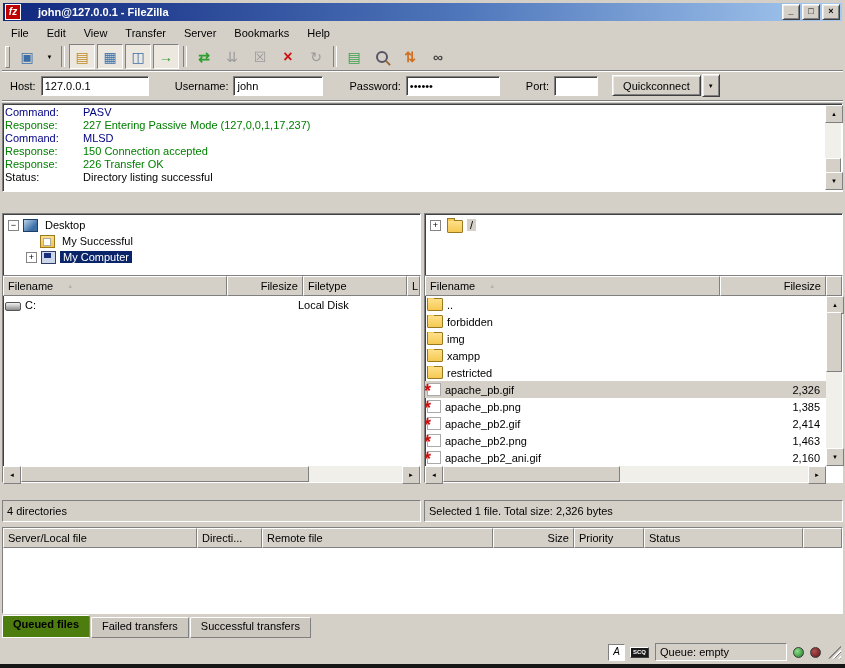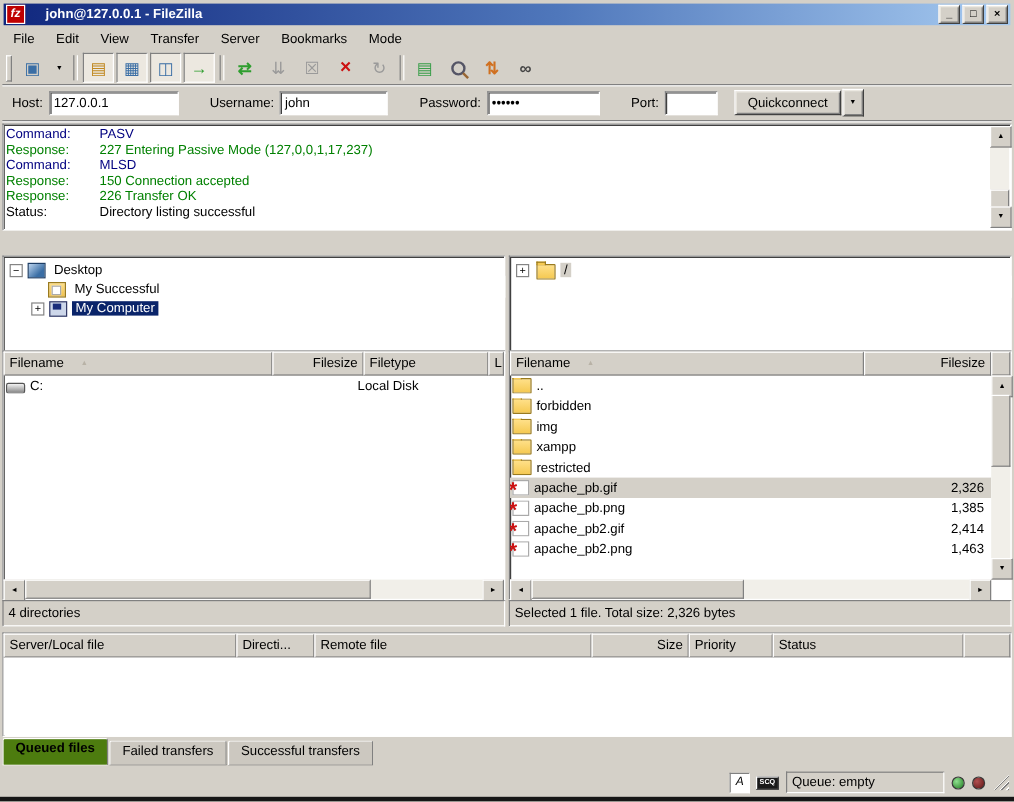--- a/index.html
+++ b/index.html
@@ -88,21 +88,21 @@
   .ti{width:13px;height:11px;margin-right:4px;flex:none;position:relative;}
   .ti.desktop{background:linear-gradient(135deg,#bcd4ee 0%,#3a6ea5 70%);border:1px solid #1d3e66;}
   .ti.docs{background:linear-gradient(#ffe089,#f0c24f);border:1px solid #997a1f;}
   .ti.docs::after{content:"";position:absolute;left:2px;top:2px;width:6px;height:6px;background:#fff;border:1px solid #aaa;}
   .ti.computer{background:#cdd7ea;border:1px solid #333a66;}
   .ti.computer::after{content:"";position:absolute;left:2px;top:1px;width:7px;height:5px;background:#1a2d7a;}
   .tlabel{padding:0 3px;white-space:nowrap;}
   .tlabel.selnavy{background:#0a246a;color:#fff;}
   .tlabel.selgray{background:#d4d0c8;}
 
-  .listpanel{position:absolute;left:0;top:100px;right:0;height:206px;background:#fff;
+  .listpanel{position:absolute;left:0;top:83px;right:0;height:206px;background:#fff;
     border:1px solid;border-color:#808080 #fff #fff #808080;box-shadow:inset 1px 1px 0 #404040;}
   .lheader{position:absolute;left:0;top:0;right:0;height:20px;display:flex;}
   .hcell{border:1px solid;border-color:#fff #808080 #808080 #fff;background:#d4d0c8;
     padding:2px 4px;display:flex;align-items:center;overflow:hidden;white-space:nowrap;flex:none;}
   .hcell.rt{justify-content:flex-end;}
   .sort{font-size:6px;color:#b8b2a6;margin-left:14px;}
   .lbody{position:absolute;left:0;top:20px;right:0;bottom:16px;overflow:hidden;}
   .lrow{height:17px;display:flex;align-items:center;}
   .lrow.sel{background:#d4d0c8;}
   .fname{white-space:nowrap;overflow:hidden;flex:none;}
@@ -158,21 +158,21 @@
     <div class="winbtn btn3d">×</div>
   </div>
 
   <div id="menubar">
     <span class="menuitem">File</span>
     <span class="menuitem">Edit</span>
     <span class="menuitem">View</span>
     <span class="menuitem">Transfer</span>
     <span class="menuitem">Server</span>
     <span class="menuitem">Bookmarks</span>
-    <span class="menuitem">Mode</span>
+    <span class="menuitem">Help</span>
   </div>
 
   <div id="toolbar">
     <span class="grip-v"></span>
     <div class="tbtn">
       <span style="color:#3a6ea5">▣</span>
     </div>
     <div class="tbtn dd">
       <span>▼</span>
     </div>
@@ -409,20 +409,27 @@
             </span>
           <span class="fsize" style="width:100px">2,414</span>
         </div>
         <div class="lrow">
           <span class="fname" style="width:295px;display:flex;align-items:center;">
               <span class="fi img"></span>
               <span>apache_pb2.png</span>
             </span>
           <span class="fsize" style="width:100px">1,463</span>
         </div>
+        <div class="lrow">
+          <span class="fname" style="width:295px;display:flex;align-items:center;">
+              <span class="fi img"></span>
+              <span>apache_pb2_ani.gif</span>
+            </span>
+          <span class="fsize" style="width:100px">2,160</span>
+        </div>
       </div>
       <div class="vscroll strack" style="right:0;top:20px;bottom:16px;">
         <div class="sbtn raised" style="position:absolute;top:0;">
             <span>▲</span>
           </div>
         <div class="sthumb" style="left:0;right:0;top:16px;height:58px;"></div>
         <div class="sbtn raised" style="position:absolute;bottom:0;">
             <span>▼</span>
           </div>
       </div>

